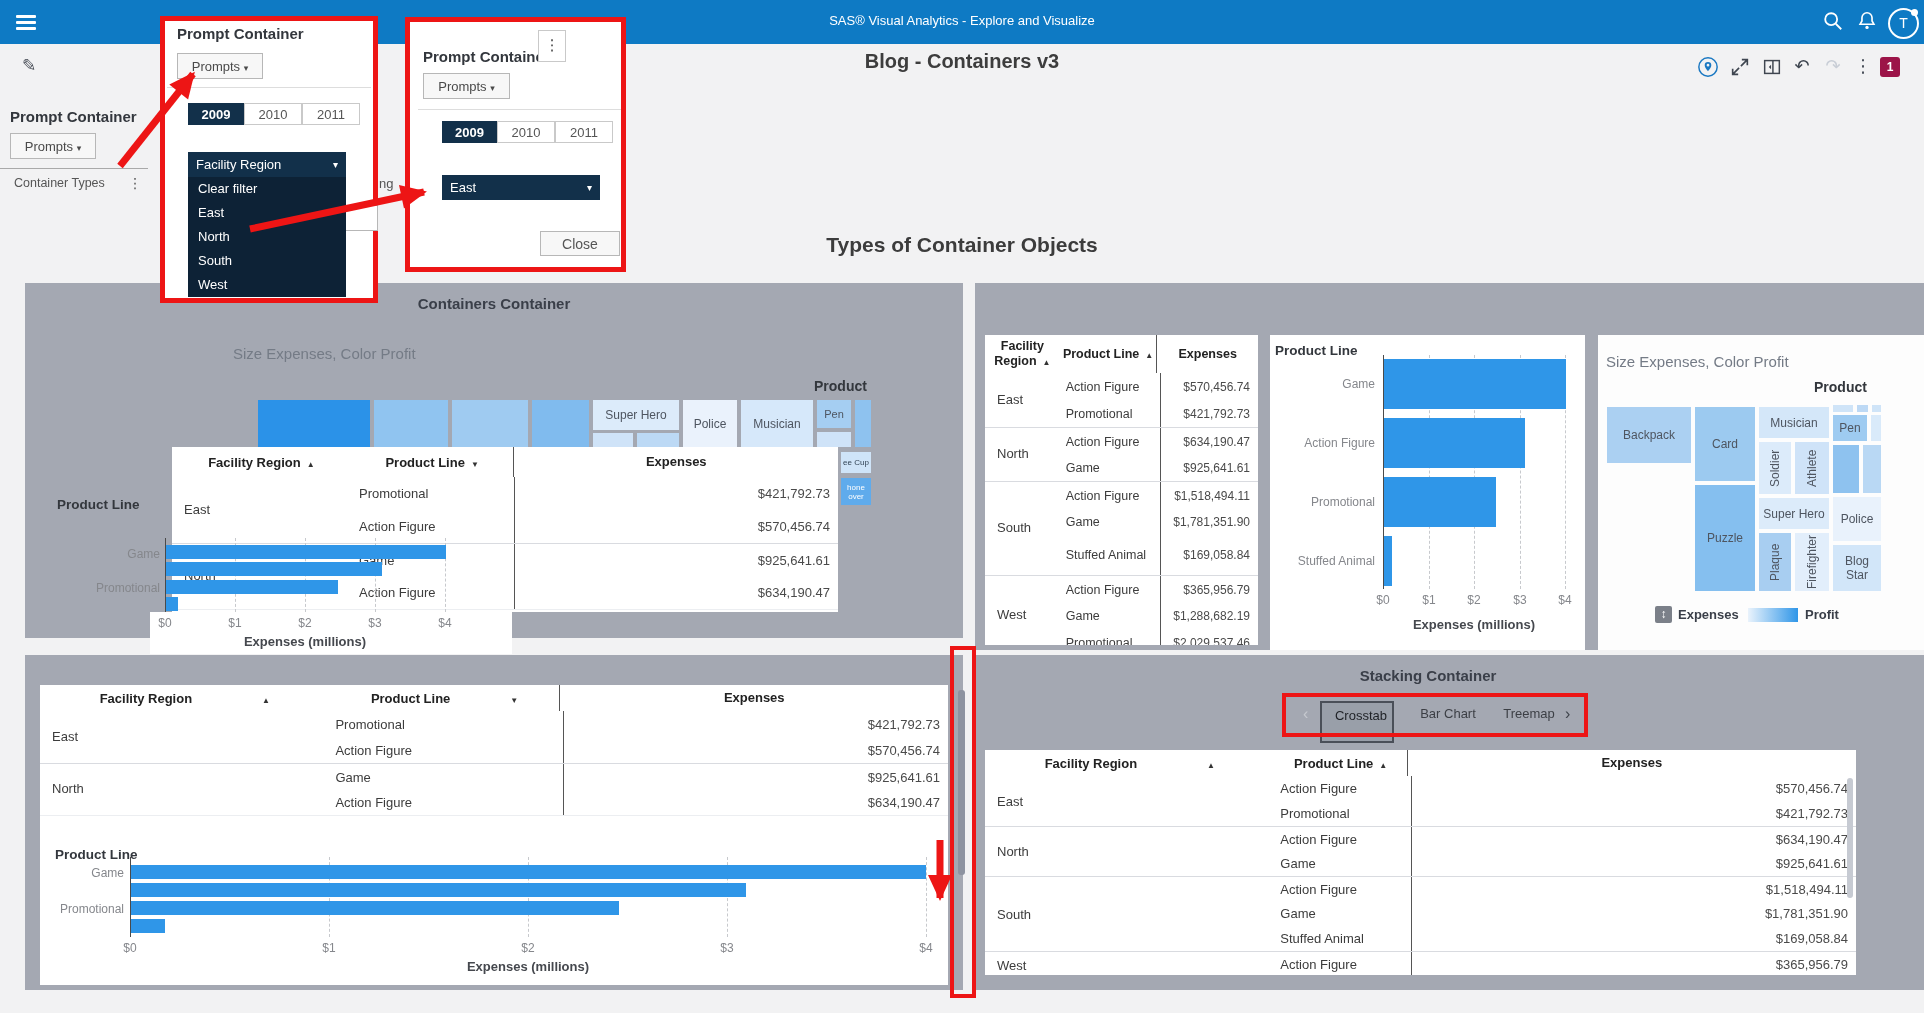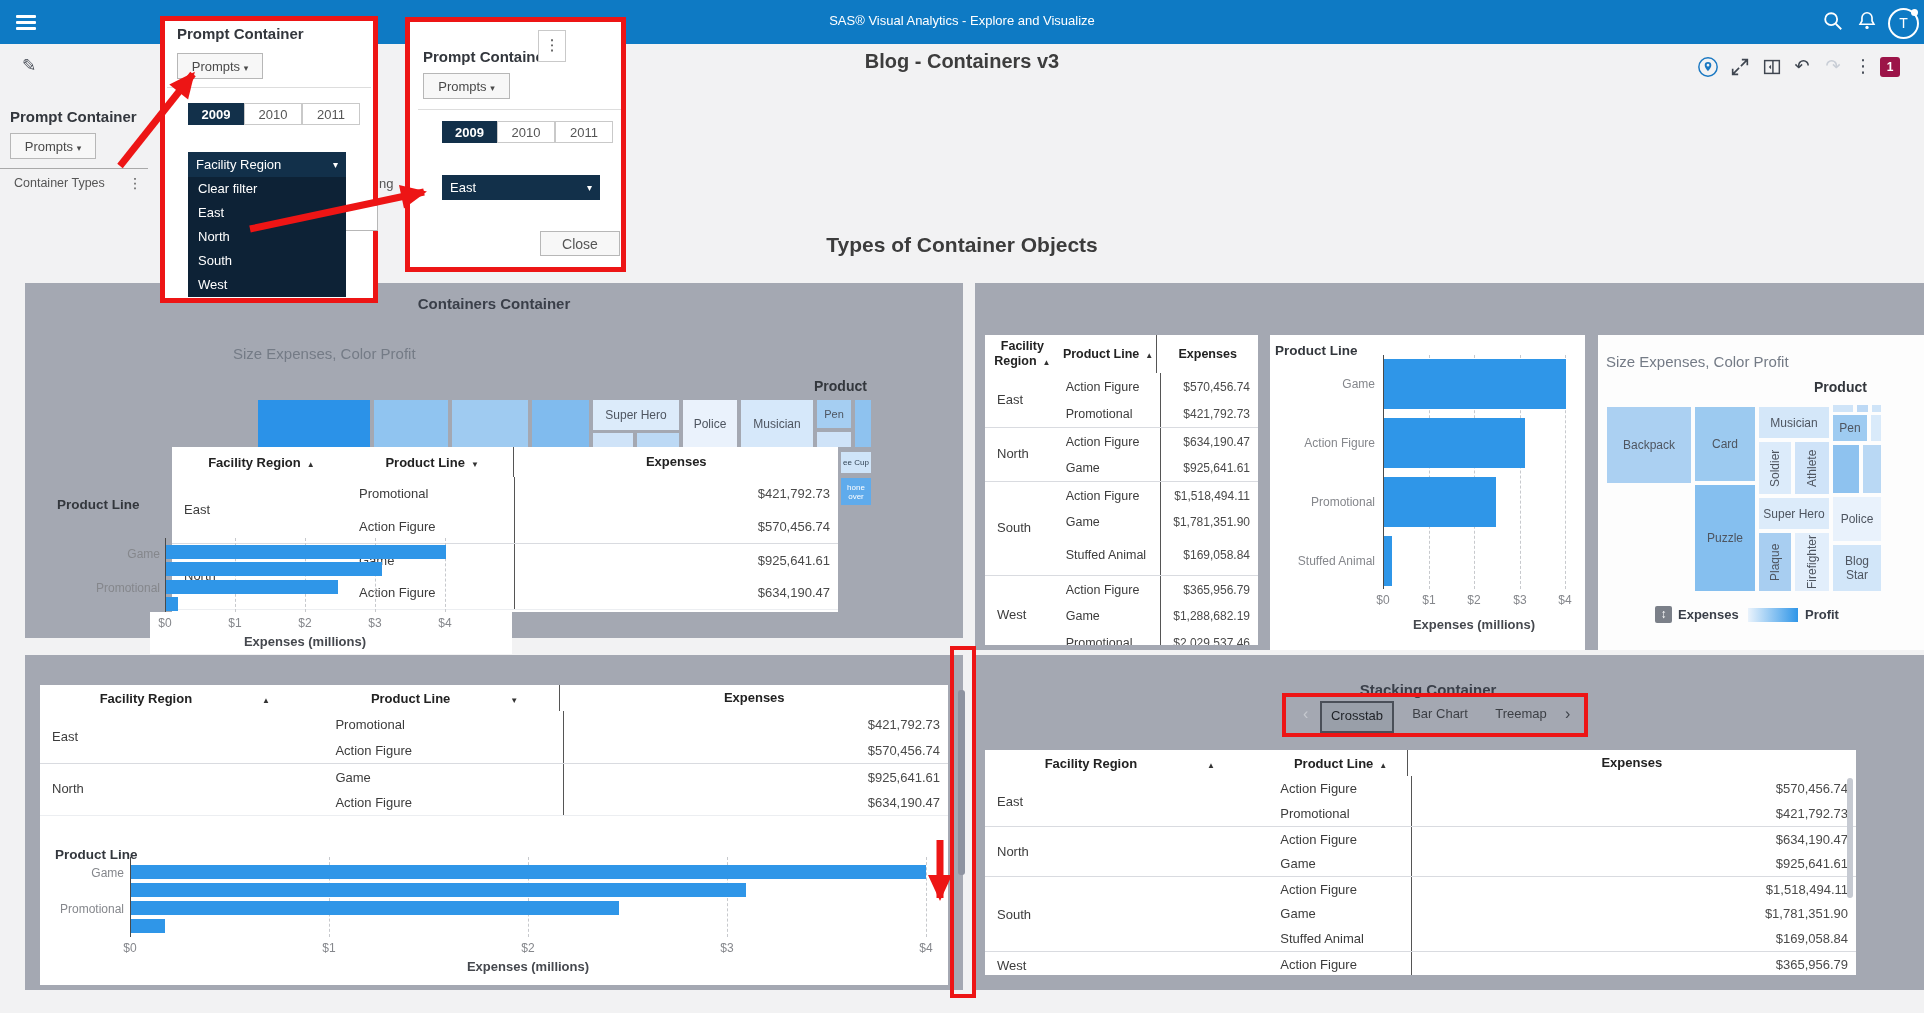--- a/index.html
+++ b/index.html
@@ -70,21 +70,21 @@
   .tm-sub{position:absolute;font-size:15px;color:#747b86;white-space:nowrap;}
   .tm-prod{position:absolute;font-size:14px;font-weight:700;color:#33373d;}
   .tile{position:absolute;font-size:12px;color:#4e5560;display:flex;align-items:center;justify-content:center;
         text-align:center;overflow:hidden;cursor:pointer;}
   .tile.vert{writing-mode:vertical-rl;transform:rotate(180deg);}
   .legend-txt{position:absolute;font-size:13px;font-weight:700;color:#3a3f49;}
   .legend-sq{position:absolute;width:17px;height:17px;background:#7b8089;color:#fff;font-size:12px;
              text-align:center;line-height:17px;border-radius:2px;}
   .legend-grad{position:absolute;width:50px;height:14px;background:linear-gradient(to right,#eaf3fc,#2f96e8);}
   
-  .stab{position:absolute;font-size:13px;color:#3c3f45;height:32px;line-height:26px;text-align:center;cursor:pointer;}
+  .stab{position:absolute;font-size:13px;color:#3c3f45;height:42px;line-height:26px;text-align:center;cursor:pointer;padding-left:8px;}
   .stab.sel{background:#999fa9;border:2px solid #4a4f58;box-sizing:border-box;color:#1e2126;}
   .chev{position:absolute;font-size:16px;cursor:pointer;}
   
   .redbox{position:absolute;border:4px solid #ed1515;box-sizing:border-box;z-index:6;}
   .scrollthumb{position:absolute;background:#8d93a0;border-radius:3px;}
   svg.overlay{position:absolute;left:0;top:0;z-index:7;pointer-events:none;}
 </style>
 </head>
 <body>
 
@@ -302,21 +302,21 @@
     <div class="tick" style="left:184px;top:258px;">$2</div>
     <div class="tick" style="left:230px;top:258px;">$3</div>
     <div class="tick" style="left:275px;top:258px;">$4</div>
     <div class="xlabel" style="left:104px;top:282px;width:200px;">Expenses (millions)</div>
   </div>
 
   <div class="card" style="left:623px;top:52px;width:326px;height:315px;background:#fdfdfd;">
     <div class="tm-sub" style="left:8px;top:18px;">Size Expenses, Color Profit</div>
     <div class="tm-prod" style="left:216px;top:44px;">Product</div>
     <div style="position:absolute;left:7px;top:68px;width:276px;height:188px;">
-      <div class="tile" style="left:2px;top:4px;width:84px;height:76px;background:#abd0f2;">Backpack</div>
+      <div class="tile" style="left:2px;top:4px;width:84px;height:56px;background:#abd0f2;">Backpack</div>
       <div class="tile" style="left:90px;top:4px;width:60px;height:74px;background:#9ccaf0;">Card</div>
       <div class="tile" style="left:90px;top:82px;width:60px;height:106px;background:#85bfef;">Puzzle</div>
       <div class="tile" style="left:154px;top:4px;width:70px;height:31px;background:#d4e7f9;">Musician</div>
       <div class="tile vert" style="left:154px;top:39px;width:32px;height:52px;background:#dcebfa;">Soldier</div>
       <div class="tile vert" style="left:190px;top:39px;width:34px;height:52px;background:#cfe3f8;">Athlete</div>
       <div class="tile" style="left:154px;top:95px;width:70px;height:31px;background:#dcebfa;">Super Hero</div>
       <div class="tile vert" style="left:154px;top:130px;width:32px;height:58px;background:#a8cef1;">Plaque</div>
       <div class="tile vert" style="left:190px;top:130px;width:34px;height:58px;background:#e2eefb;">Firefighter</div>
       <div class="tile" style="left:228px;top:2px;width:20px;height:7px;background:#cfe4f8;"></div>
       <div class="tile" style="left:252px;top:2px;width:11px;height:7px;background:#bdd9f5;"></div>
@@ -384,21 +384,21 @@
     <div class="tick" style="left:667px;top:256px;">$3</div>
     <div class="tick" style="left:866px;top:256px;">$4</div>
     <div class="xlabel" style="left:388px;top:274px;width:200px;">Expenses (millions)</div>
   </div>
 </div>
 
 <div class="redbox" style="left:950px;top:646px;width:26px;height:352px;"></div>
 <div class="scrollthumb" style="left:958px;top:690px;width:7px;height:185px;z-index:7;"></div>
 
 <div class="panel" style="left:975px;top:655px;width:949px;height:335px;">
-  <div class="ptitle" style="left:0;top:26px;width:906px;">Stacking Container</div>
+  <div class="ptitle" style="left:0;top:12px;width:906px;">Stacking Container</div>
   <div class="chev" style="left:328px;top:50px;color:#c6c9cf;">‹</div>
   <div class="stab sel" style="left:345px;top:46px;width:74px;">Crosstab</div>
   <div class="stab" style="left:429px;top:46px;width:72px;">Bar Chart</div>
   <div class="stab" style="left:511px;top:46px;width:70px;">Treemap</div>
   <div class="chev" style="left:590px;top:50px;color:#3e434b;">›</div>
 
   <div class="card" style="left:10px;top:95px;width:871px;height:225px;overflow:hidden;">
     <div class="xhead" style="height:26px;">
       <div class="xhc" style="width:290px;"><span>Facility Region</span><span class="sort" style="margin-left:70px;">▲</span></div>
       <div class="xhc" style="width:132px;"><span>Product Line</span><span class="sort">▲</span></div>

